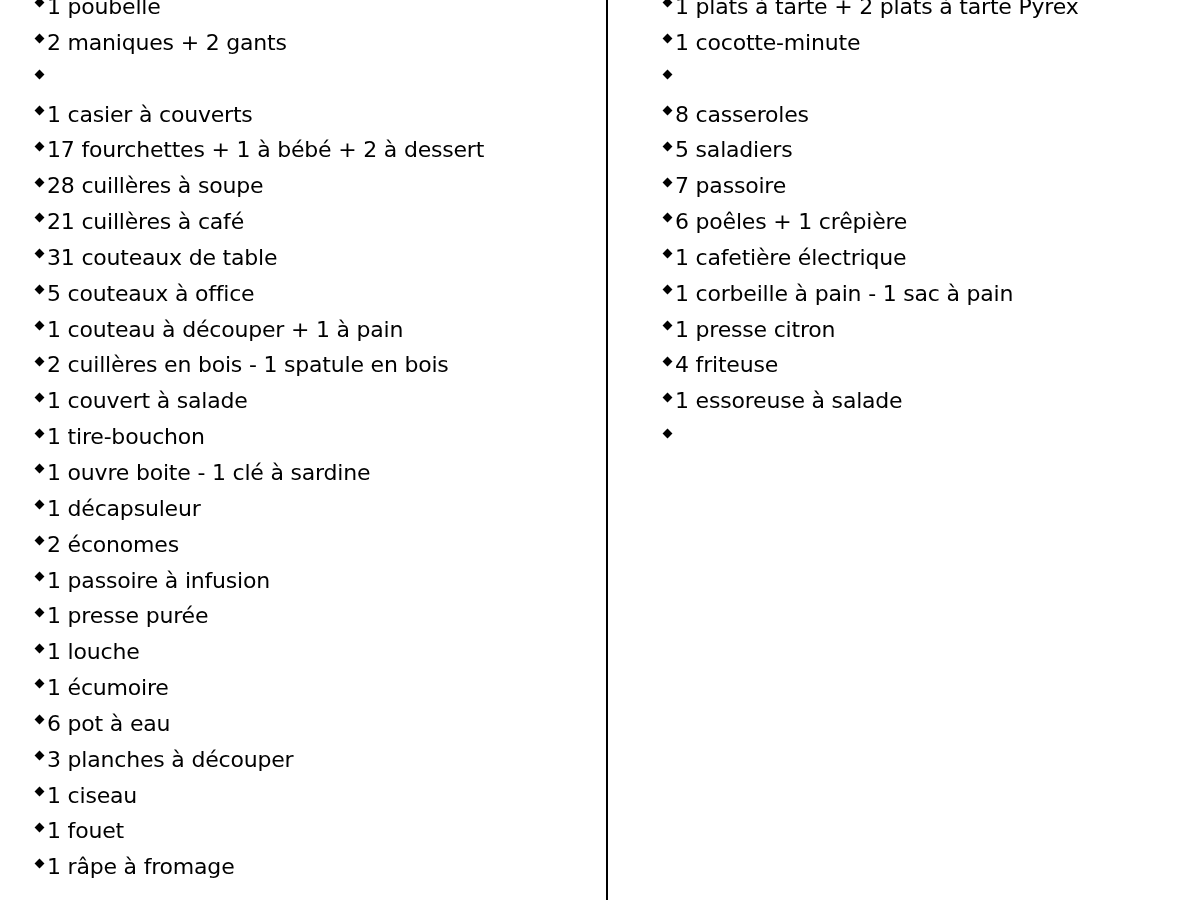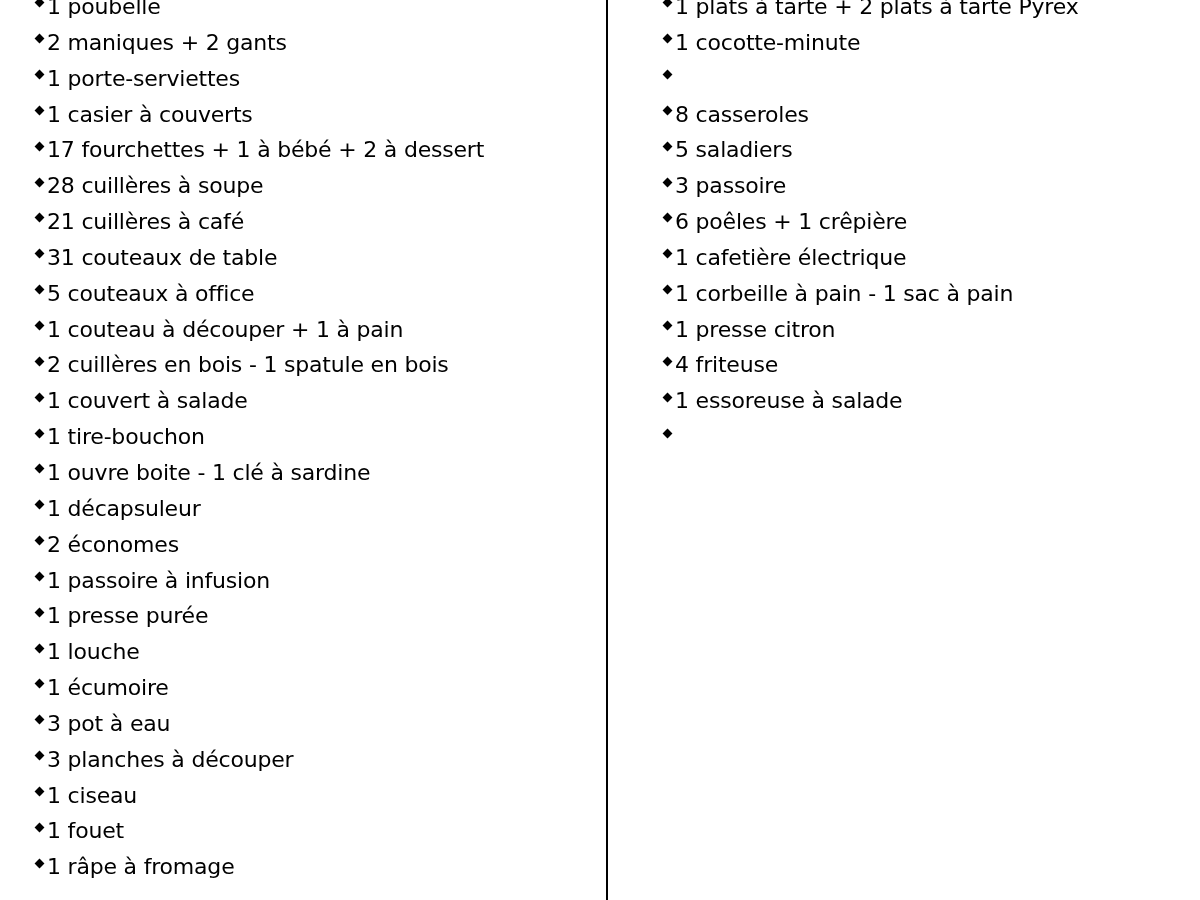--- a/index.html
+++ b/index.html
@@ -63,21 +63,20 @@
   <li class="item">
       <span class="bullet"></span>
       <span class="label">1 poubelle</span>
     </li>
   <li class="item">
       <span class="bullet"></span>
       <span class="label">2 maniques + 2 gants</span>
     </li>
   <li class="item">
       <span class="bullet"></span>
-      <span class="label">1 porte-serviettes</span>
     </li>
   <li class="item">
       <span class="bullet"></span>
       <span class="label">1 casier à couverts</span>
     </li>
   <li class="item">
       <span class="bullet"></span>
       <span class="label">17 fourchettes + 1 à bébé + 2 à dessert</span>
     </li>
   <li class="item">
@@ -135,21 +134,21 @@
   <li class="item">
       <span class="bullet"></span>
       <span class="label">1 louche</span>
     </li>
   <li class="item">
       <span class="bullet"></span>
       <span class="label">1 écumoire</span>
     </li>
   <li class="item">
       <span class="bullet"></span>
-      <span class="label">3 pot à eau</span>
+      <span class="label">6 pot à eau</span>
     </li>
   <li class="item">
       <span class="bullet"></span>
       <span class="label">3 planches à découper</span>
     </li>
   <li class="item">
       <span class="bullet"></span>
       <span class="label">1 ciseau</span>
     </li>
   <li class="item">
@@ -179,21 +178,21 @@
   <li class="item">
       <span class="bullet"></span>
       <span class="label">8 casseroles</span>
     </li>
   <li class="item">
       <span class="bullet"></span>
       <span class="label">5 saladiers</span>
     </li>
   <li class="item">
       <span class="bullet"></span>
-      <span class="label">3 passoire</span>
+      <span class="label">7 passoire</span>
     </li>
   <li class="item">
       <span class="bullet"></span>
       <span class="label">6 poêles + 1 crêpière</span>
     </li>
   <li class="item">
       <span class="bullet"></span>
       <span class="label">1 cafetière électrique</span>
     </li>
   <li class="item">

